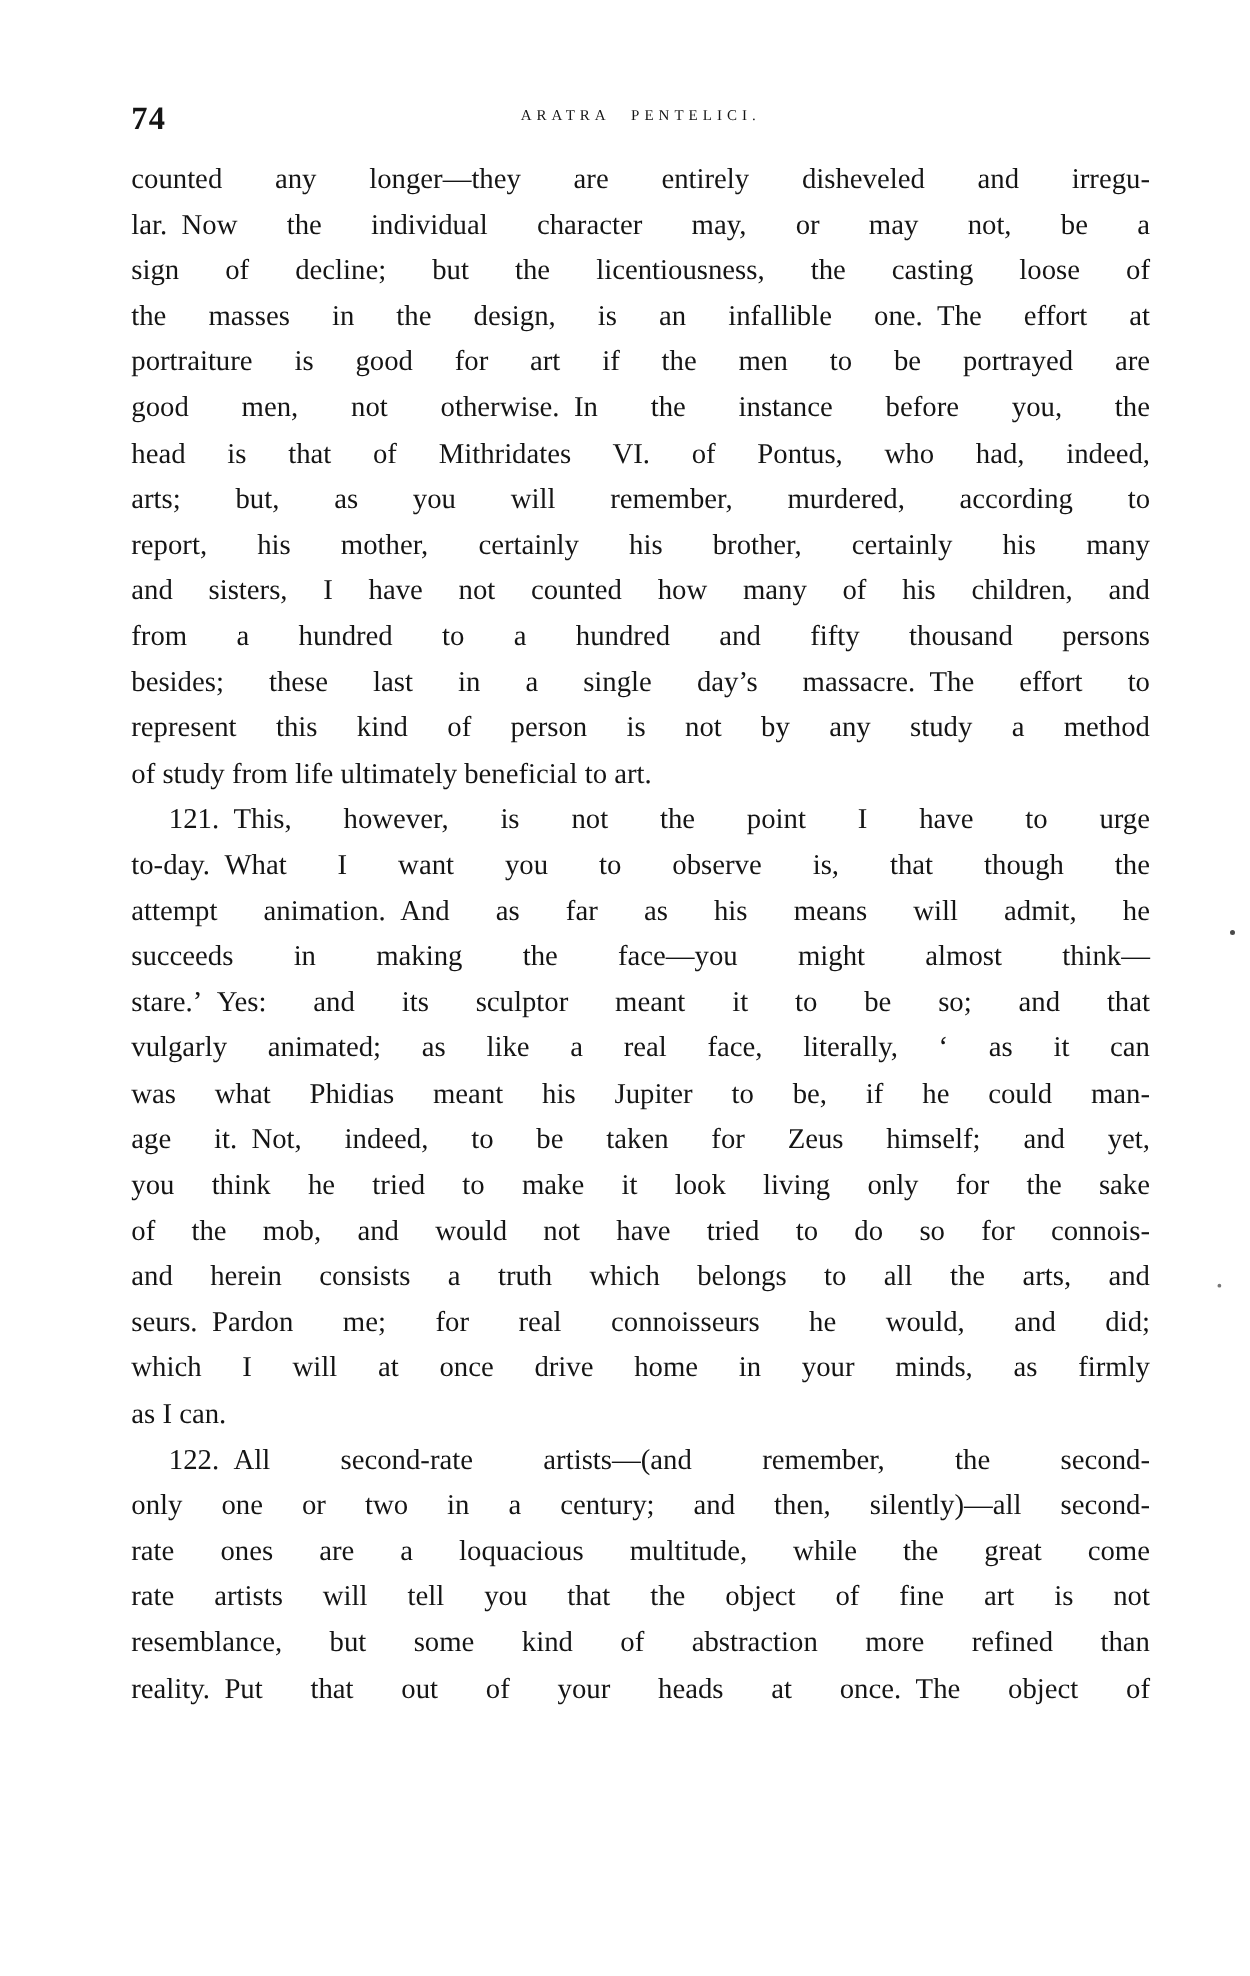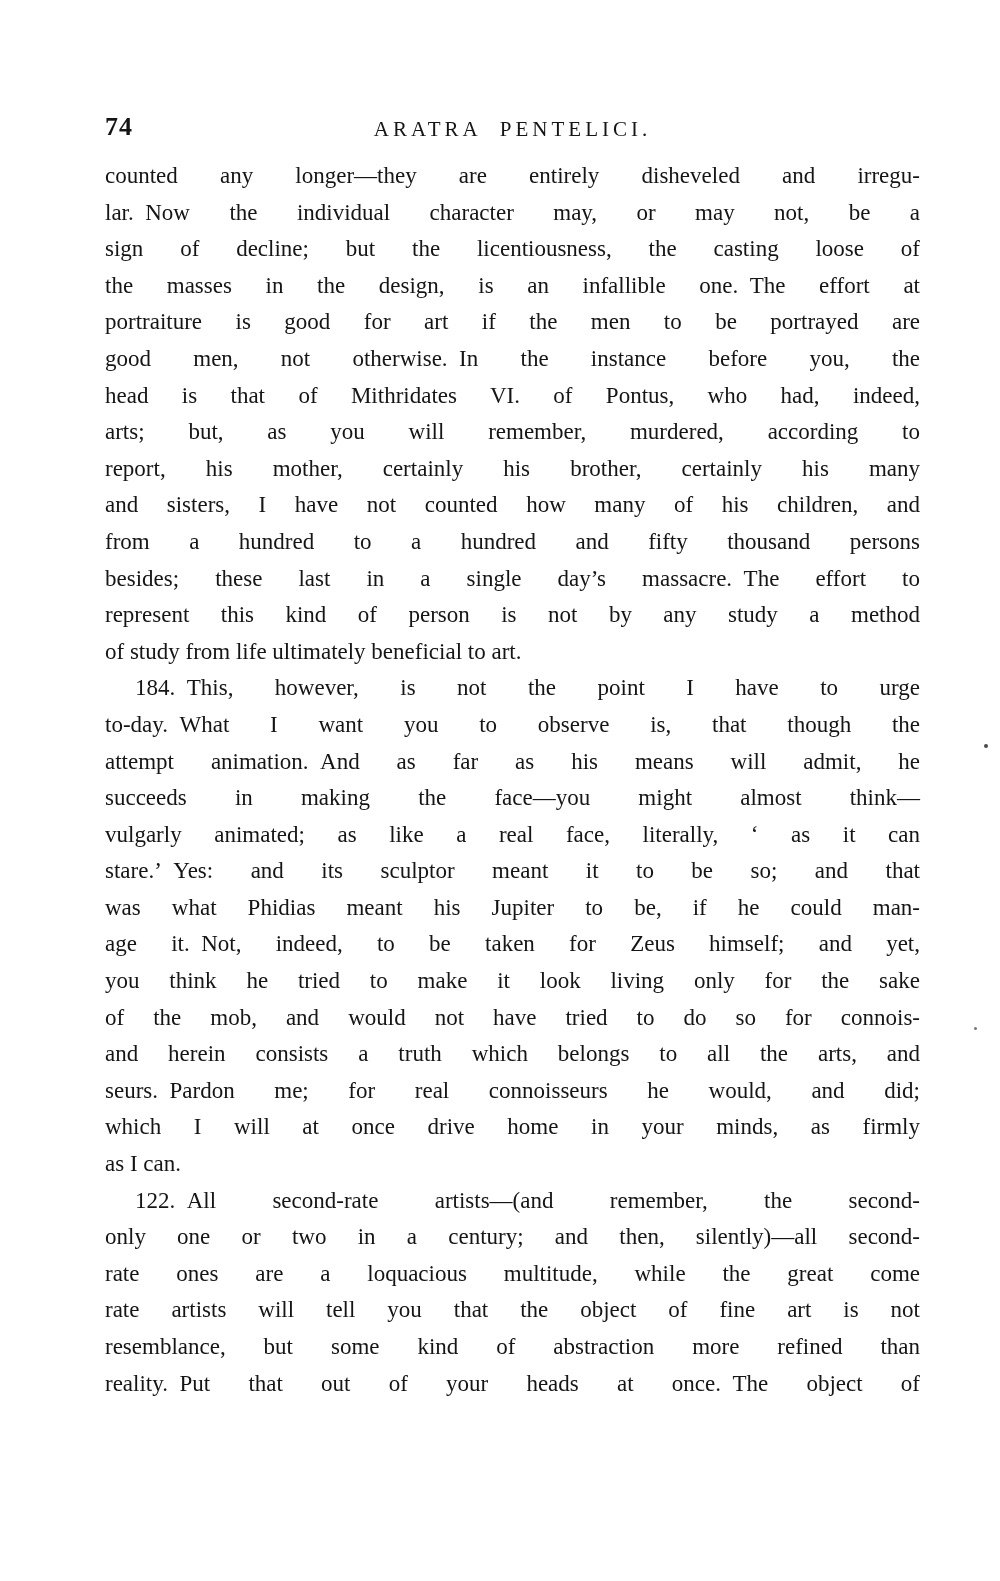--- a/index.html
+++ b/index.html
@@ -11,42 +11,41 @@
     font-family: "Liberation Serif", "DejaVu Serif", serif;
     color: #151515;
     overflow: hidden;
   }
   .header {
     position: absolute;
     top: 80px;
     left: 105px;
     width: 815px;
     height: 32px;
-    margin-top: 32px;
   }
   .pagenum {
     position: absolute;
     left: 0;
     top: 0;
     font-size: 26px;
     font-weight: 700;
     letter-spacing: 1px;
   }
   .running-title {
     display: block;
     text-align: center;
-    font-size: 21px;
+    font-size: 12px;
     letter-spacing: 4px;
     word-spacing: 10px;
     padding-top: 5px;
     font-weight: 400;
   }
   .body-text {
     position: absolute;
-    top: 158px;
+    top: 125px;
     left: 105px;
     width: 815px;
     font-size: 23px;
     line-height: 36.6px;
   }
   .line {
     text-align: justify;
     text-align-last: justify;
   }
   .line.endline { text-align-last: left; }
@@ -77,26 +76,26 @@
       <div class="line">portraiture is good for art if the men to be portrayed are</div>
       <div class="line">good men, not otherwise. In the instance before you, the</div>
       <div class="line">head is that of Mithridates VI. of Pontus, who had, indeed,</div>
       <div class="line">arts; but, as you will remember, murdered, according to</div>
       <div class="line">report, his mother, certainly his brother, certainly his many</div>
       <div class="line">and sisters, I have not counted how many of his children, and</div>
       <div class="line">from a hundred to a hundred and fifty thousand persons</div>
       <div class="line">besides; these last in a single day’s massacre. The effort to</div>
       <div class="line">represent this kind of person is not by any study a method</div>
       <div class="line endline">of study from life ultimately beneficial to art.</div>
-      <div class="line indent">184. This, however, is not the point I have to urge</div>
+      <div class="line indent">121. This, however, is not the point I have to urge</div>
       <div class="line">to-day. What I want you to observe is, that though the</div>
       <div class="line">attempt animation. And as far as his means will admit, he</div>
       <div class="line">succeeds in making the face—you might almost think—</div>
+      <div class="line">stare.’ Yes: and its sculptor meant it to be so; and that</div>
       <div class="line">vulgarly animated; as like a real face, literally, ‘ as it can</div>
-      <div class="line">stare.’ Yes: and its sculptor meant it to be so; and that</div>
       <div class="line">was what Phidias meant his Jupiter to be, if he could man-</div>
       <div class="line">age it. Not, indeed, to be taken for Zeus himself; and yet,</div>
       <div class="line">you think he tried to make it look living only for the sake</div>
       <div class="line">of the mob, and would not have tried to do so for connois-</div>
       <div class="line">and herein consists a truth which belongs to all the arts, and</div>
       <div class="line">seurs. Pardon me; for real connoisseurs he would, and did;</div>
       <div class="line">which I will at once drive home in your minds, as firmly</div>
       <div class="line endline">as I can.</div>
       <div class="line indent">122. All second-rate artists—(and remember, the second-</div>
       <div class="line">only one or two in a century; and then, silently)—all second-</div>

